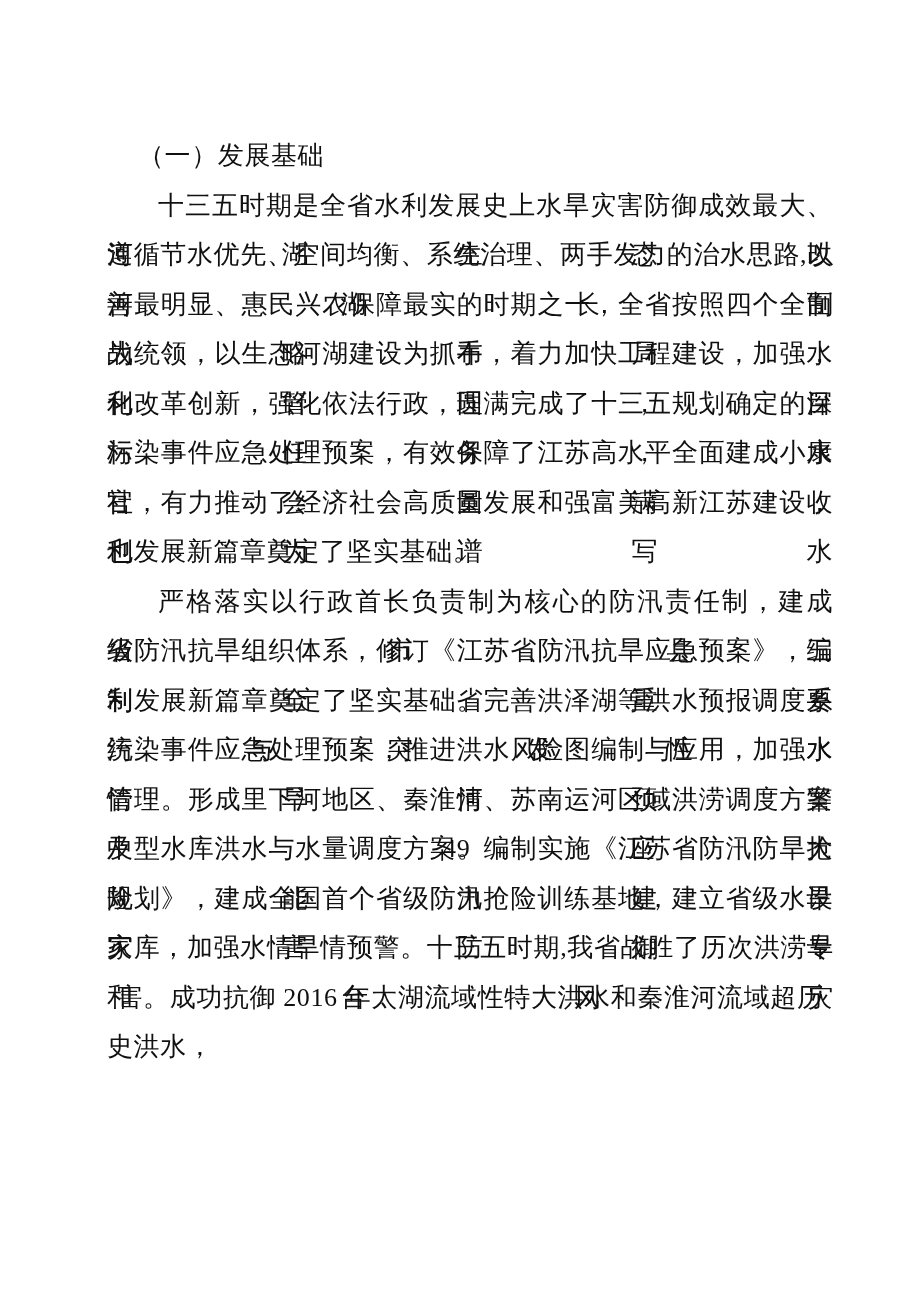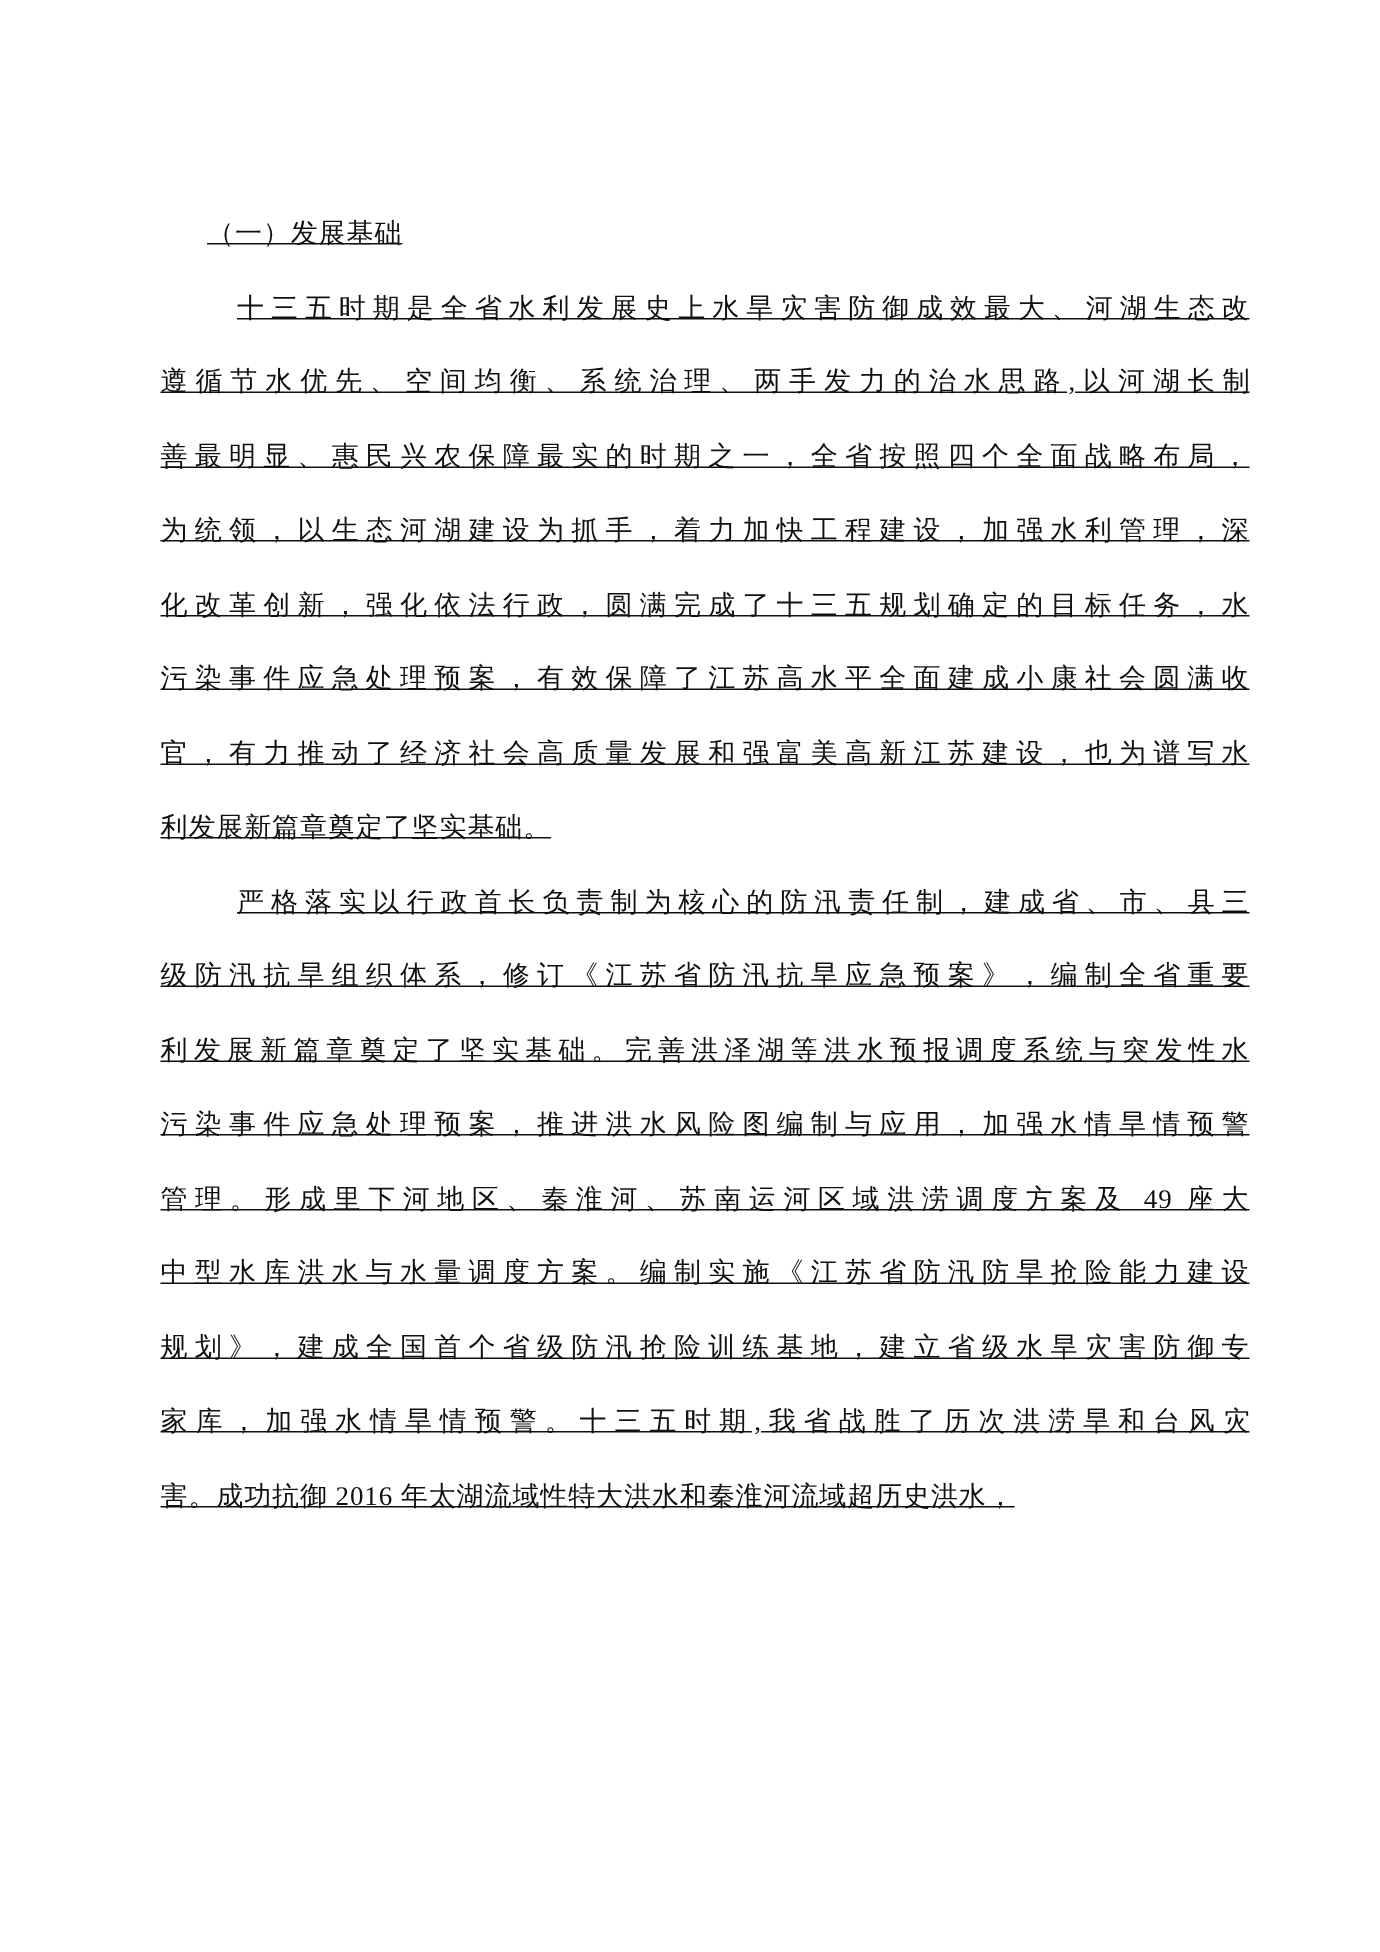--- a/index.html
+++ b/index.html
@@ -26,28 +26,27 @@
 
   
   .text-column {
     position: absolute;
     left: 87px;
     top: 131px;
     width: 746px;
   }
 
   .doc-line {
-    font-size: 18px;
+    font-size: 26px;
     line-height: 49.5px;
     height: 49.5px;
     letter-spacing: 0.6px;
     white-space: pre;
     color: #101010;
     font-weight: 400;
-    text-decoration: underline;
     -webkit-font-smoothing: antialiased;
   }
 
   
   .doc-line.justify {
     white-space: normal;
     text-align: justify;
     text-align-last: justify;
     margin-left: 20px;
   }

